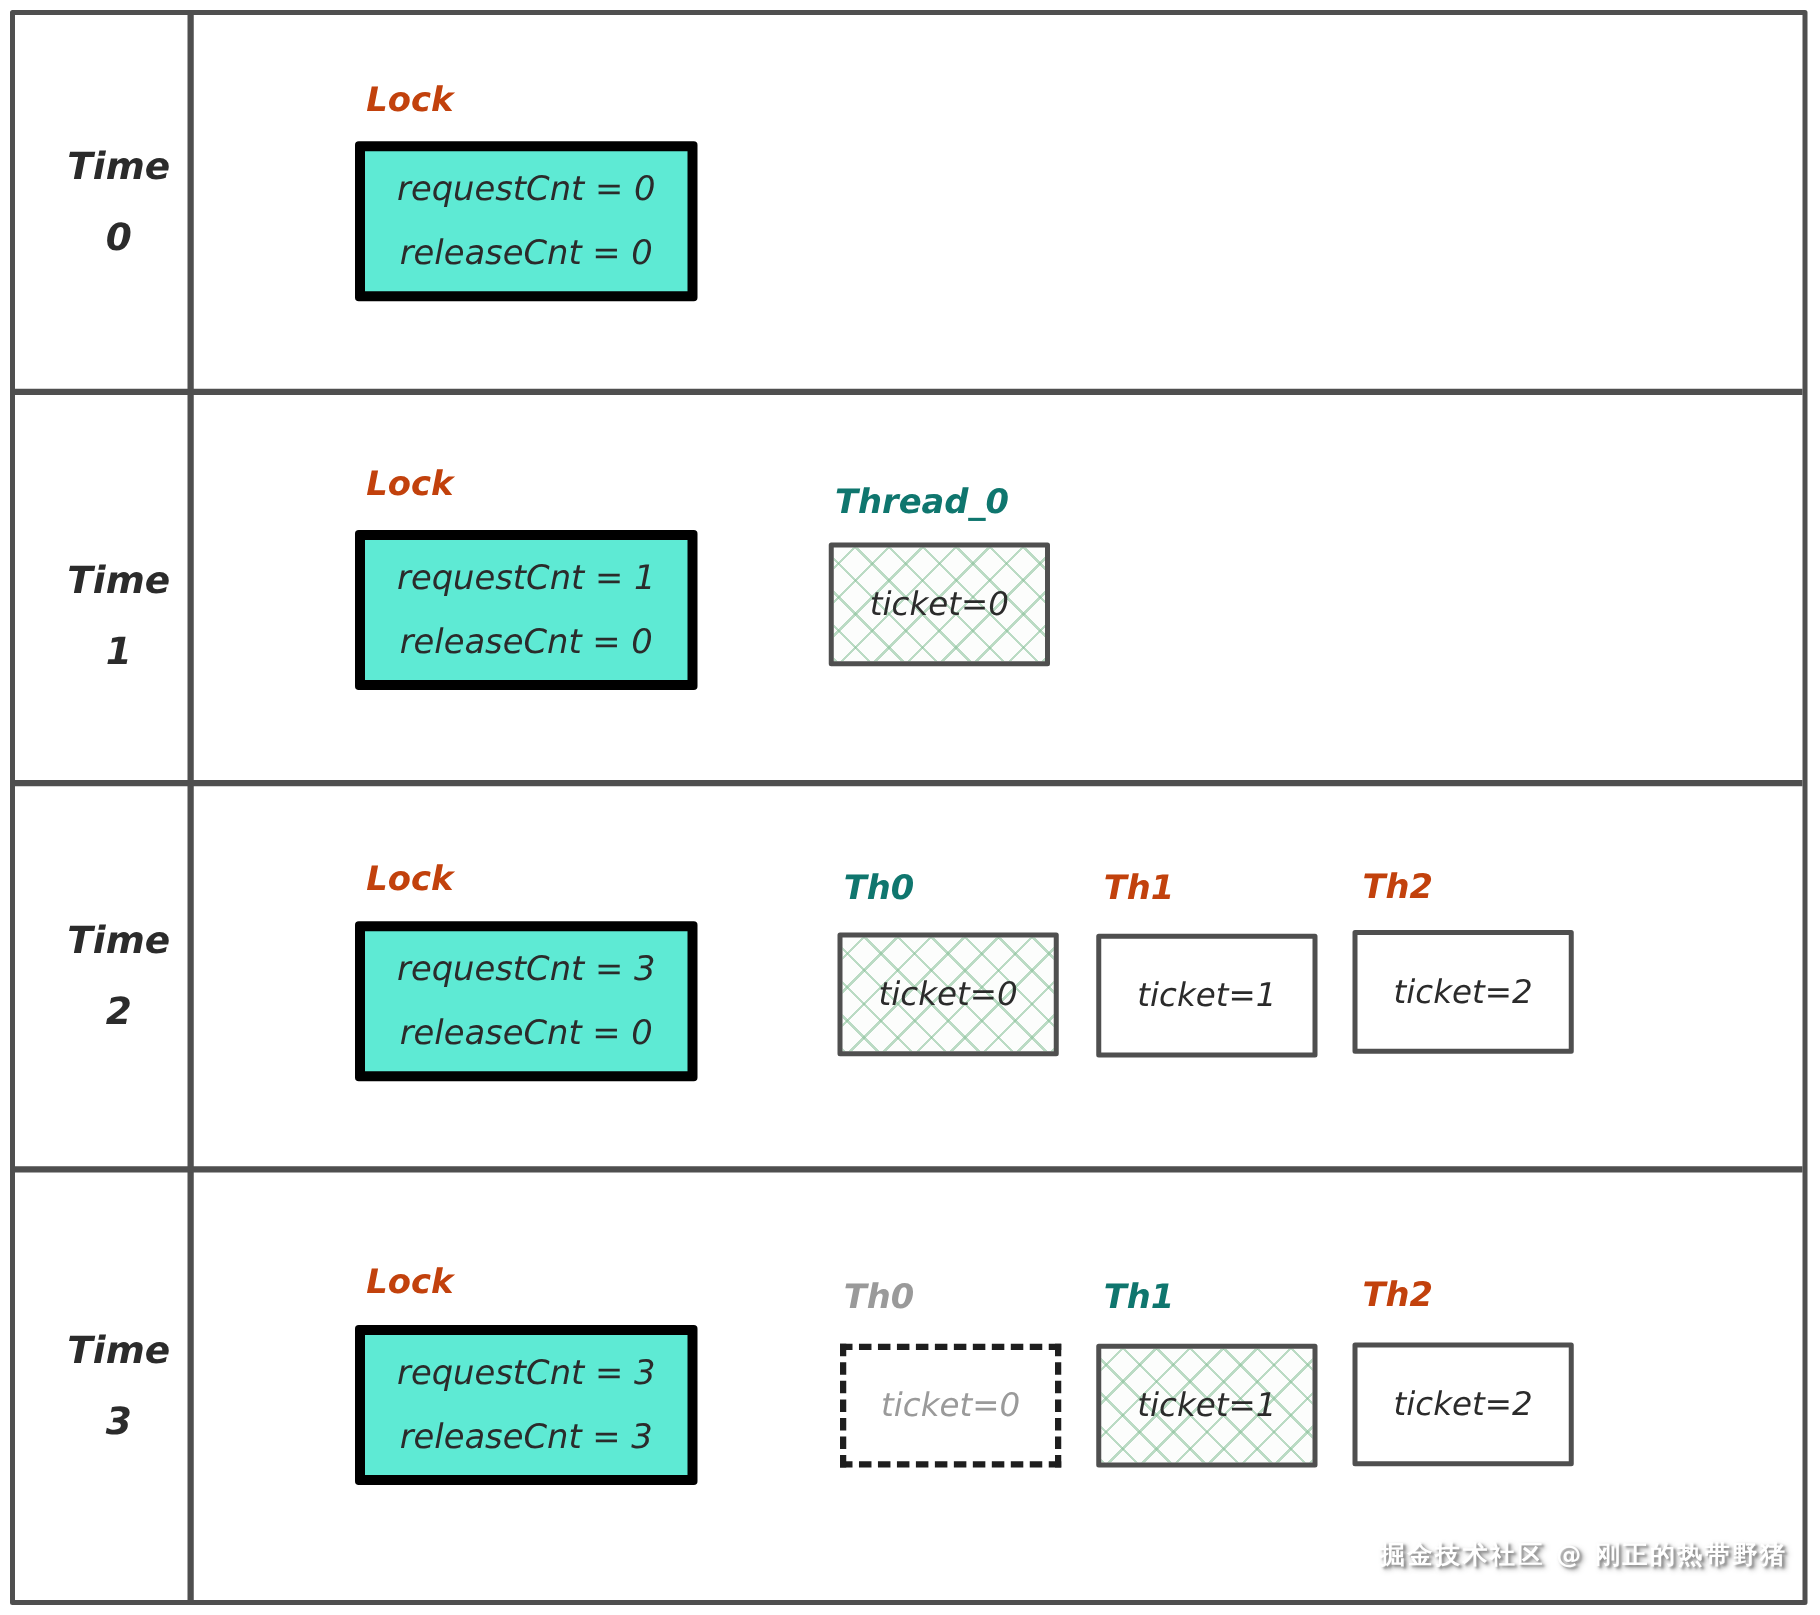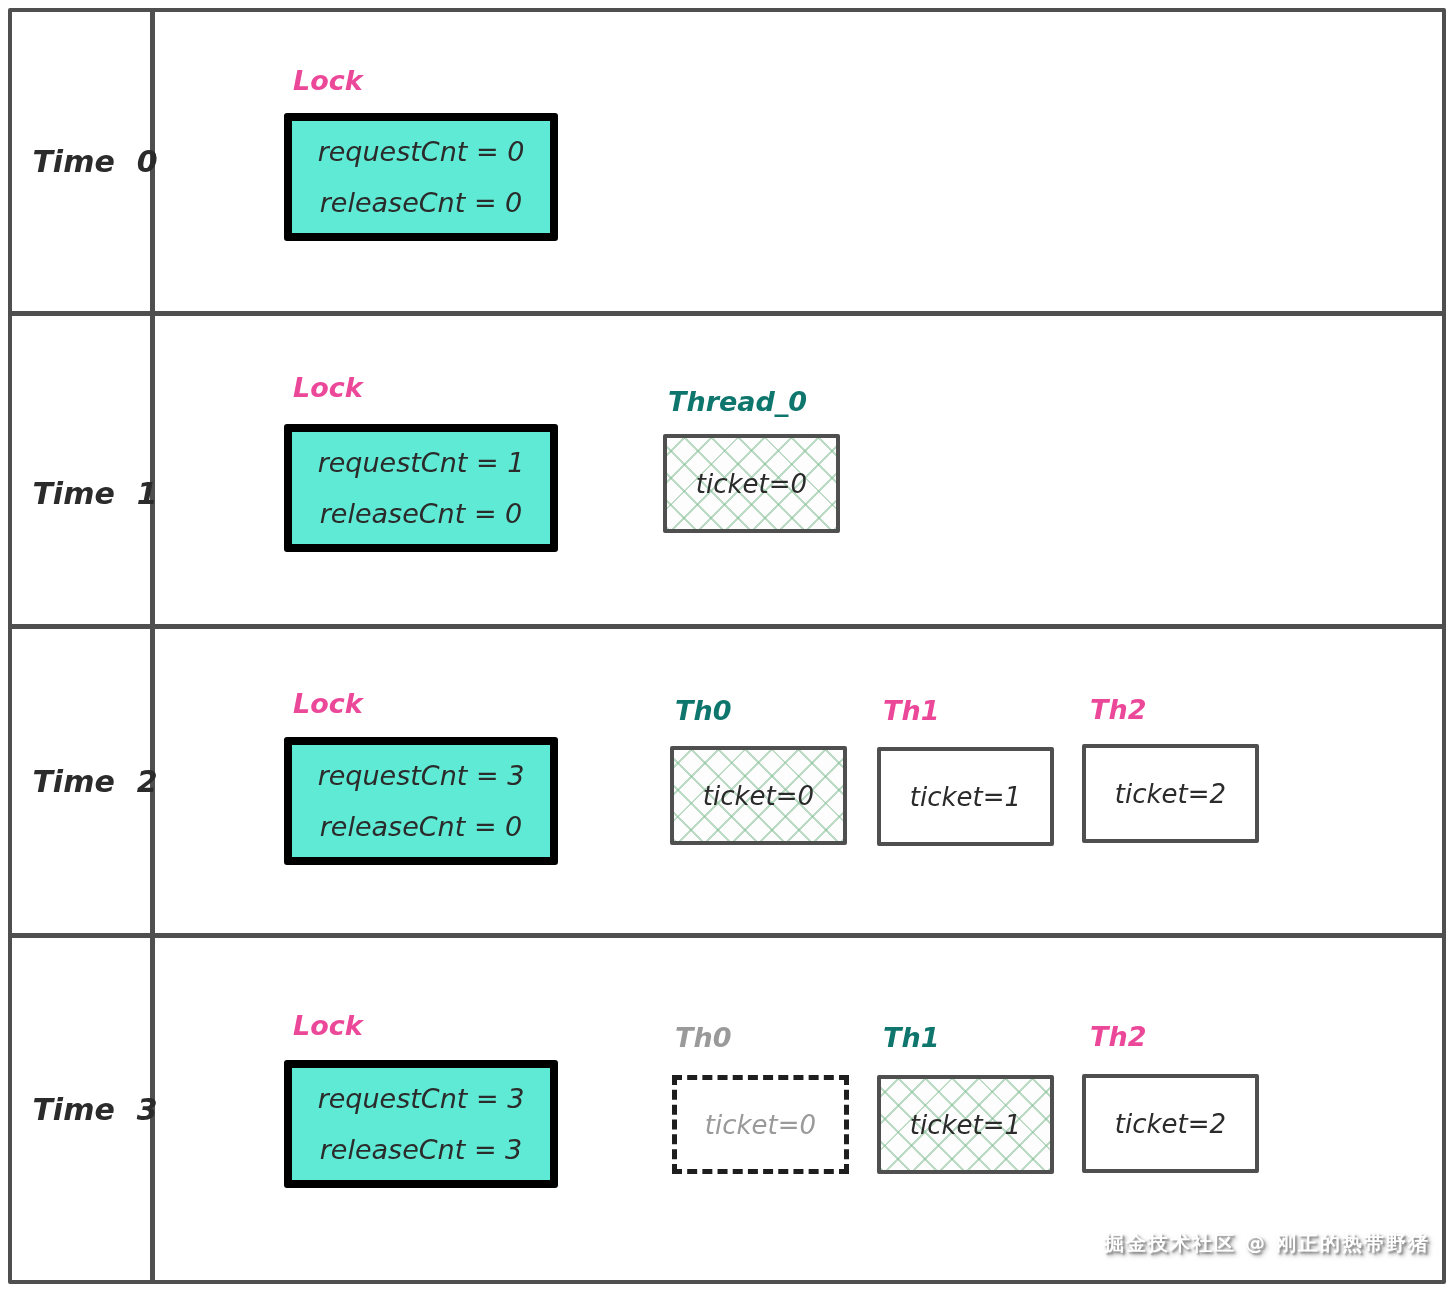--- a/index.html
+++ b/index.html
@@ -24,31 +24,31 @@
     background: #4f4f4f;
   }
   .hline {
     position: absolute;
     left: 0; width: 100%; height: 5px;
     background: #4f4f4f;
   }
   .time-cell {
     position: absolute;
     left: 0; width: 138px;
-    display: flex; flex-direction: row;
+    display: flex; flex-direction: column;
     align-items: center; justify-content: center;
     gap: 22px;
     font-style: italic; font-weight: 600;
     font-size: 30px; color: #2b2b2b; padding-left: 28px;
   }
   .time-cell .num { font-weight: 700; }
   .lock-label, .thread-label {
     position: absolute;
     font-style: italic; font-weight: 600;
-    font-size: 27px; color: #ec4899;
+    font-size: 27px; color: #c2410c;
     white-space: nowrap;
   }
   .thread-label.green { color: #0f766e; }
   .thread-label.gray  { color: #9a9a9a; }
   .lock-box {
     position: absolute;
     width: 274px; height: 128px;
     border: 8px solid #000000; border-radius: 3px;
     background: #5eead4;
     display: flex; flex-direction: column;

